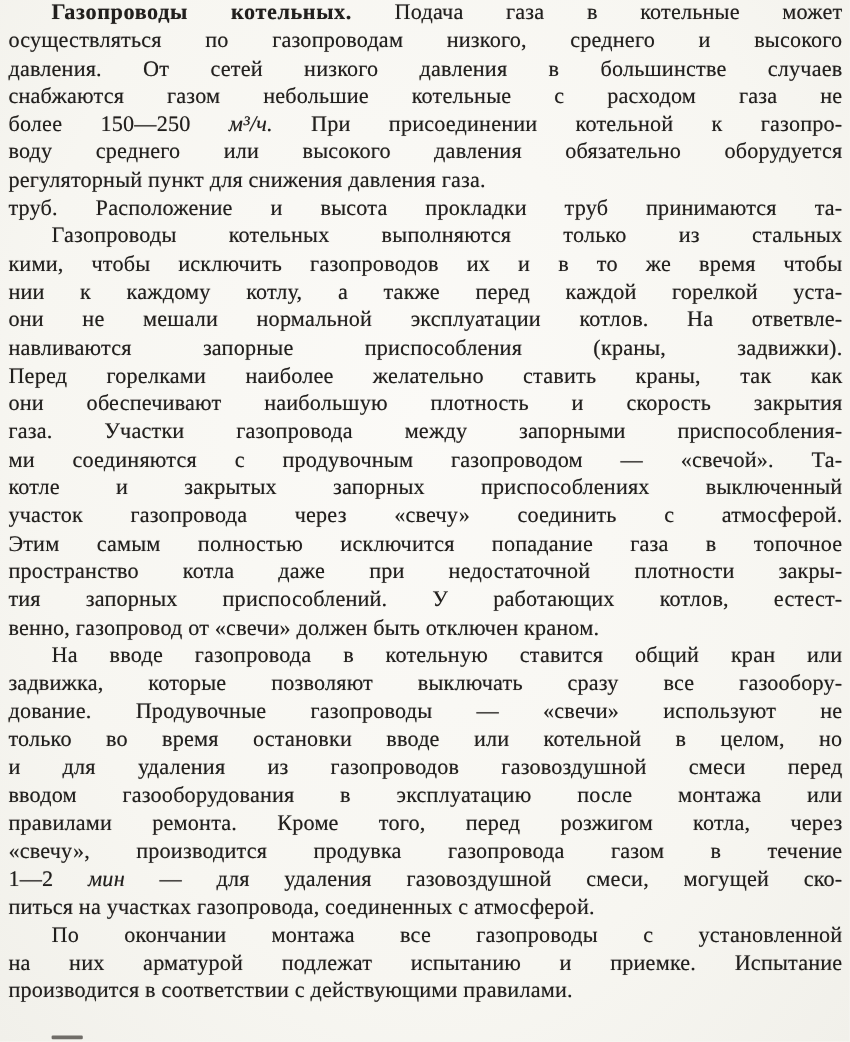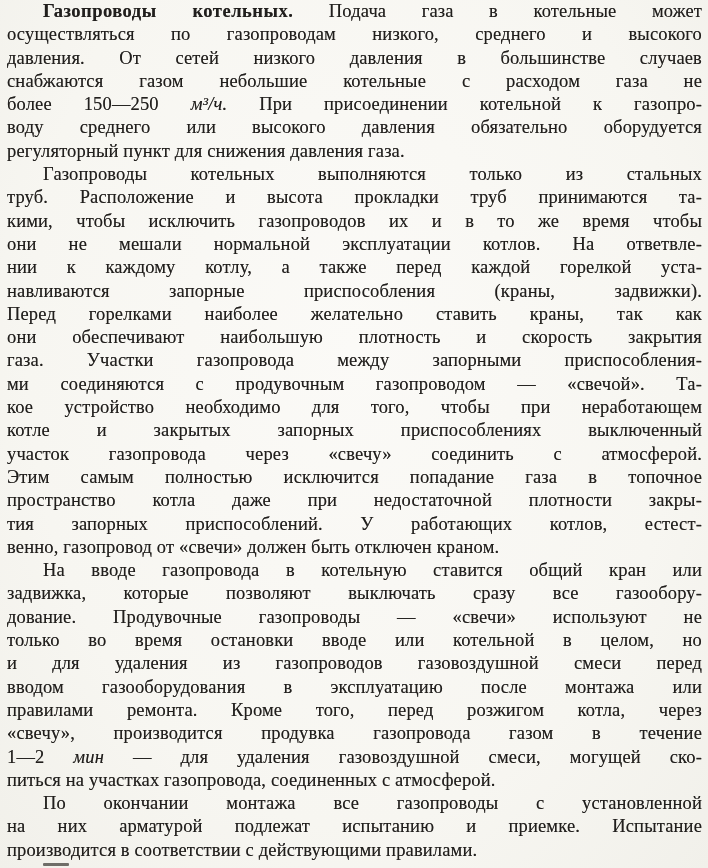--- a/index.html
+++ b/index.html
@@ -72,31 +72,30 @@
       <div>
         <div class="line indent"><span class="seg-bold">Газопроводы котельных.</span><span> Подача газа в котельные может</span></div>
         <div class="line"><span>осуществляться по газопроводам низкого, среднего и высокого</span></div>
         <div class="line"><span>давления. От сетей низкого давления в большинстве случаев</span></div>
         <div class="line"><span>снабжаются газом небольшие котельные с расходом газа не</span></div>
         <div class="line"><span>более 150—250 </span><span class="seg-italic">м³/ч.</span><span> При присоединении котельной к газопро-</span></div>
         <div class="line"><span>воду среднего или высокого давления обязательно оборудуется</span></div>
         <div class="line last"><span>регуляторный пункт для снижения давления газа.</span></div>
       </div>
       <div>
+        <div class="line"><span>труб. Расположение и высота прокладки труб принимаются та-</span></div>
         <div class="line indent"><span>Газопроводы котельных выполняются только из стальных</span></div>
-        <div class="line"><span>труб. Расположение и высота прокладки труб принимаются та-</span></div>
         <div class="line"><span>кими, чтобы исключить газопроводов их и в то же время чтобы</span></div>
+        <div class="line"><span>нии к каждому котлу, а также перед каждой горелкой уста-</span></div>
         <div class="line"><span>они не мешали нормальной эксплуатации котлов. На ответвле-</span></div>
-        <div class="line"><span>нии к каждому котлу, а также перед каждой горелкой уста-</span></div>
         <div class="line"><span>навливаются запорные приспособления (краны, задвижки).</span></div>
         <div class="line"><span>Перед горелками наиболее желательно ставить краны, так как</span></div>
         <div class="line"><span>они обеспечивают наибольшую плотность и скорость закрытия</span></div>
         <div class="line"><span>газа. Участки газопровода между запорными приспособления-</span></div>
         <div class="line"><span>ми соединяются с продувочным газопроводом — «свечой». Та-</span></div>
-        <div class="line"><span>кое устройство необходимо для того, чтобы при неработающем</span></div>
         <div class="line"><span>котле и закрытых запорных приспособлениях выключенный</span></div>
         <div class="line"><span>участок газопровода через «свечу» соединить с атмосферой.</span></div>
         <div class="line"><span>Этим самым полностью исключится попадание газа в топочное</span></div>
         <div class="line"><span>пространство котла даже при недостаточной плотности закры-</span></div>
         <div class="line"><span>тия запорных приспособлений. У работающих котлов, естест-</span></div>
         <div class="line last"><span>венно, газопровод от «свечи» должен быть отключен краном.</span></div>
       </div>
       <div>
         <div class="line indent"><span>На вводе газопровода в котельную ставится общий кран или</span></div>
         <div class="line"><span>задвижка, которые позволяют выключать сразу все газообору-</span></div>

